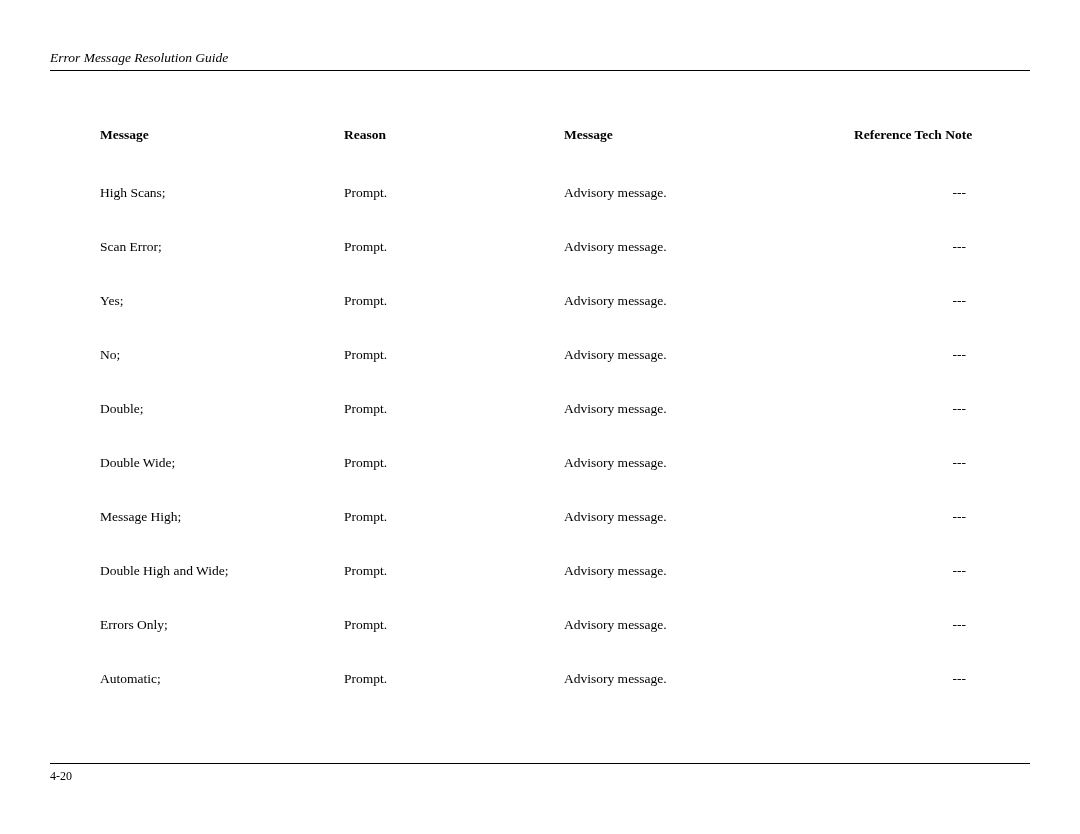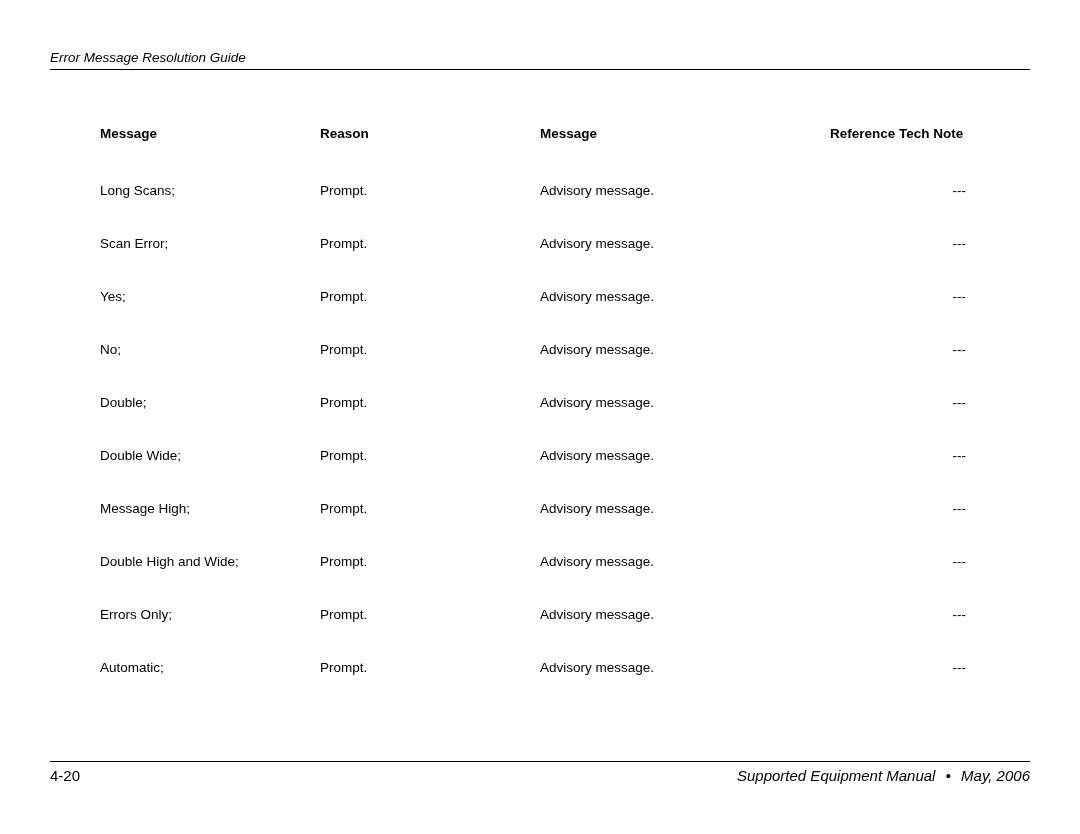--- a/index.html
+++ b/index.html
@@ -13,20 +13,21 @@
     height: 834px;
     box-sizing: border-box;
     position: relative;
   }
   .page {
     padding: 50px 50px 0 50px;
     box-sizing: border-box;
     width: 100%;
     height: 100%;
     position: relative;
+    font-family: Liberation Serif, serif;
   }
   .header-title {
     font-style: italic;
     font-size: 13.5px;
     padding-bottom: 4px;
   }
   .header-rule {
     border: none;
     border-top: 1px solid #000;
     margin: 0 0 0 0;
@@ -39,39 +40,39 @@
   .row {
     display: flex;
     align-items: center;
     margin-bottom: 38px;
   }
   .row.header-row {
     font-weight: bold;
     margin-bottom: 42px;
   }
   .col-message  { flex: 0 0 220px; }
-  .col-reason   { flex: 0 0 220px; }
+  .col-reason   { flex: 0 0 220px; margin-left: 24px; }
   .col-solution { flex: 0 0 290px; }
   .col-ref      { flex: 1 1 auto; text-align: left; }
   .row:not(.header-row) .col-ref { text-align: right; padding-right: 60px; }
   .footer {
     position: absolute;
     left: 50px;
     right: 50px;
     bottom: 50px;
   }
   .footer-rule {
     border: none;
     border-top: 1px solid #000;
     margin: 0 0 5px 0;
   }
   .footer-line {
     display: flex;
     justify-content: space-between;
-    font-size: 15px;
+    font-size: 12px;
   }
   .footer-right {
     font-style: italic;
   }
   .bullet {
     font-style: normal;
     padding: 0 6px;
   }
 </style>
 </head>
@@ -84,21 +85,21 @@
 
   <div class="table-wrap">
     <div class="row header-row">
       <div class="col-message">Message</div>
       <div class="col-reason">Reason</div>
       <div class="col-solution">Message</div>
       <div class="col-ref">Reference Tech Note</div>
     </div>
 
     <div class="row">
-      <div class="col-message">Long Scans;</div>
+      <div class="col-message">High Scans;</div>
       <div class="col-reason">Prompt.</div>
       <div class="col-solution">Advisory message.</div>
       <div class="col-ref">---</div>
     </div>
     <div class="row">
       <div class="col-message">Scan Error;</div>
       <div class="col-reason">Prompt.</div>
       <div class="col-solution">Advisory message.</div>
       <div class="col-ref">---</div>
     </div>
@@ -149,21 +150,16 @@
       <div class="col-reason">Prompt.</div>
       <div class="col-solution">Advisory message.</div>
       <div class="col-ref">---</div>
     </div>
   </div>
 
   <div class="footer">
     <hr class="footer-rule">
     <div class="footer-line">
       <span>4-20</span>
-      <span class="footer-right">
-        <span>Supported Equipment Manual</span>
-        <span class="bullet">•</span>
-        <span>May, 2006</span>
-      </span>
     </div>
   </div>
 
 </div>
 
 </body></html>

